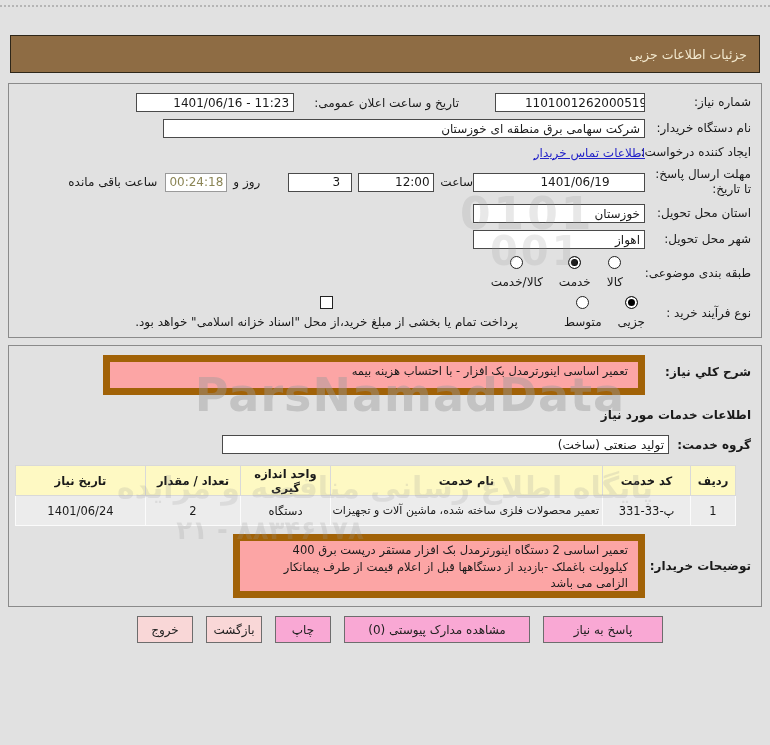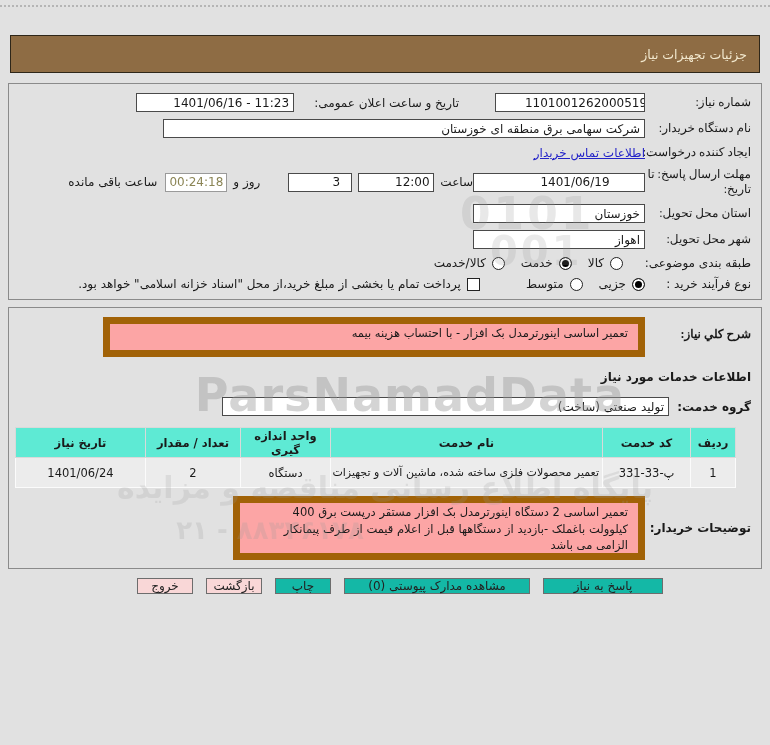--- a/index.html
+++ b/index.html
@@ -27,21 +27,21 @@
   }
 
   .panel {
     margin:10px 8px 0 8px;
     border:1px solid #8a8a8a;
     padding:9px 8px 6px 8px;
     position:relative;
   }
 
   .row { display:flex; align-items:center; margin-bottom:7px; padding-right:2px; }
-  .label-col { width:106px; flex-shrink:0; line-height:1.25;font-family:Liberation Serif, serif; }
+  .label-col { width:106px; flex-shrink:0; line-height:1.25; }
   .nowrap { white-space:nowrap; }
   .bold { font-weight:bold; }
 
   .inp {
     background:#fff; border:1px solid #4a4a4a;
     height:19px; font-size:12px;
     display:flex; align-items:center;
     padding:0 4px; overflow:hidden; white-space:nowrap;
   }
   .inp.center { justify-content:center; direction:ltr;padding-left:36px; }
@@ -61,53 +61,53 @@
 
   .radio {
     width:13px; height:13px; border:1px solid #222; border-radius:50%;
     background:#fff; display:inline-block; flex-shrink:0;
   }
   .radio.checked { background:#000; box-shadow: inset 0 0 0 2px #fff; }
   .checkbox {
     width:13px; height:13px; border:1px solid #222; background:#fff;
     display:inline-block; flex-shrink:0;
   }
-  .opt { display:flex; align-items:center; gap:6px; margin-left:16px; }
+  .opt { display:flex; align-items:center; gap:6px; margin-left:16px;flex-direction:column; }
 
   .section-heading { font-weight:bold; margin:13px 2px 0 0; font-size:12px; }
 
   table.items {
     margin:11px 17px 0 17px;
     border-collapse:collapse;
     width:720px;
     table-layout:fixed;
     border:1px solid #9a9a9a;
   }
   table.items th {
-    background:#5eead4; font-weight:bold; font-size:11.5px;
+    background:#fef9c3; font-weight:bold; font-size:11.5px;
     height:30px; border:1px solid #d9d9d9; padding:0 3px;
   }
   table.items td {
     background:#ececec; font-size:11.5px; text-align:center;
     height:30px; border:1px solid #fbfbfb; padding:0 3px;
     white-space:nowrap; overflow:hidden;
   }
 
   .buttons-row {
     margin-top:9px;
     display:flex; align-items:center; justify-content:center;
     padding-left:30px;
     gap:13px;
   }
   .btn {
-    border:1px solid #6d6d6d; height:16px;
+    border:1px solid #6d6d6d; height:27px;
     display:flex; align-items:center; justify-content:center;
     font-size:12px; color:#222; cursor:pointer; padding:0 10px;
   }
-  .btn.green { background:#14b8a6; }
+  .btn.green { background:#f9a8d4; }
   .btn.pink  { background:#f9d7d7; }
 
   .wm { position:absolute; pointer-events:none; color:#9a9a9a; }
   .wm-latin { top:368px; left:0; width:770px; text-align:center; font-size:46px;
               font-weight:bold; opacity:0.42; letter-spacing:1px; transform:translateX(25px); }
   .wm-digits { top:188px; left:460px; font-size:44px; font-weight:bold; opacity:0.22;
                direction:ltr; letter-spacing:3px; }
   .wm-digits2 { top:228px; left:490px; font-size:40px; font-weight:bold; opacity:0.20;
                 direction:ltr; letter-spacing:3px; }
   .wm-persian { top:470px; left:0; width:770px; text-align:center; font-size:30px;
@@ -118,21 +118,21 @@
   .gap8 { margin-left:8px; } .gap12 { margin-left:25px;text-decoration:underline; }
   .gap20 { margin-left:20px; } .gap28 { margin-left:28px; } .gap36 { margin-left:36px; }
   .small-gap { margin-left:6px; }
 </style>
 </head>
 <body>
 
 <div class="dotted-top"></div>
 
 <div class="title-bar">
-  <span>جزئیات تجهیزات نیاز</span>
+  <span>جزئیات اطلاعات جزیی</span>
 </div>
 
 <div class="panel">
 
   <div class="row">
     <span class="label-col nowrap">شماره نیاز:</span>
     <div class="inp center gap36" style="width:150px">1101001262000519</div>
     <span class="nowrap gap20">تاریخ و ساعت اعلان عمومی:</span>
     <div class="inp center gap8" style="width:158px">1401/06/16 - 11:23</div>
   </div>

